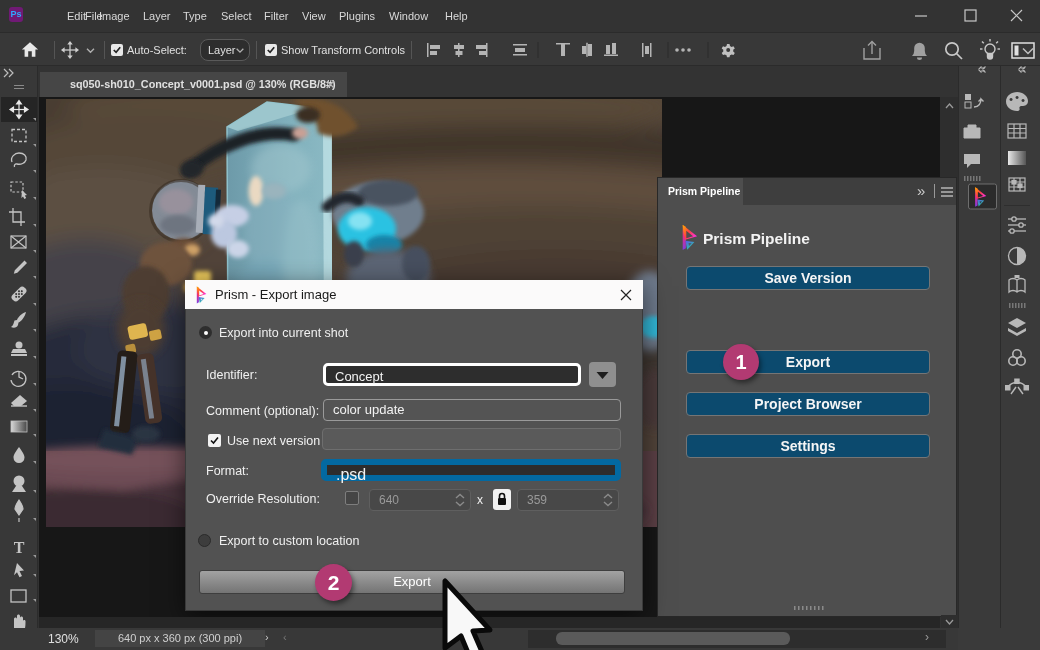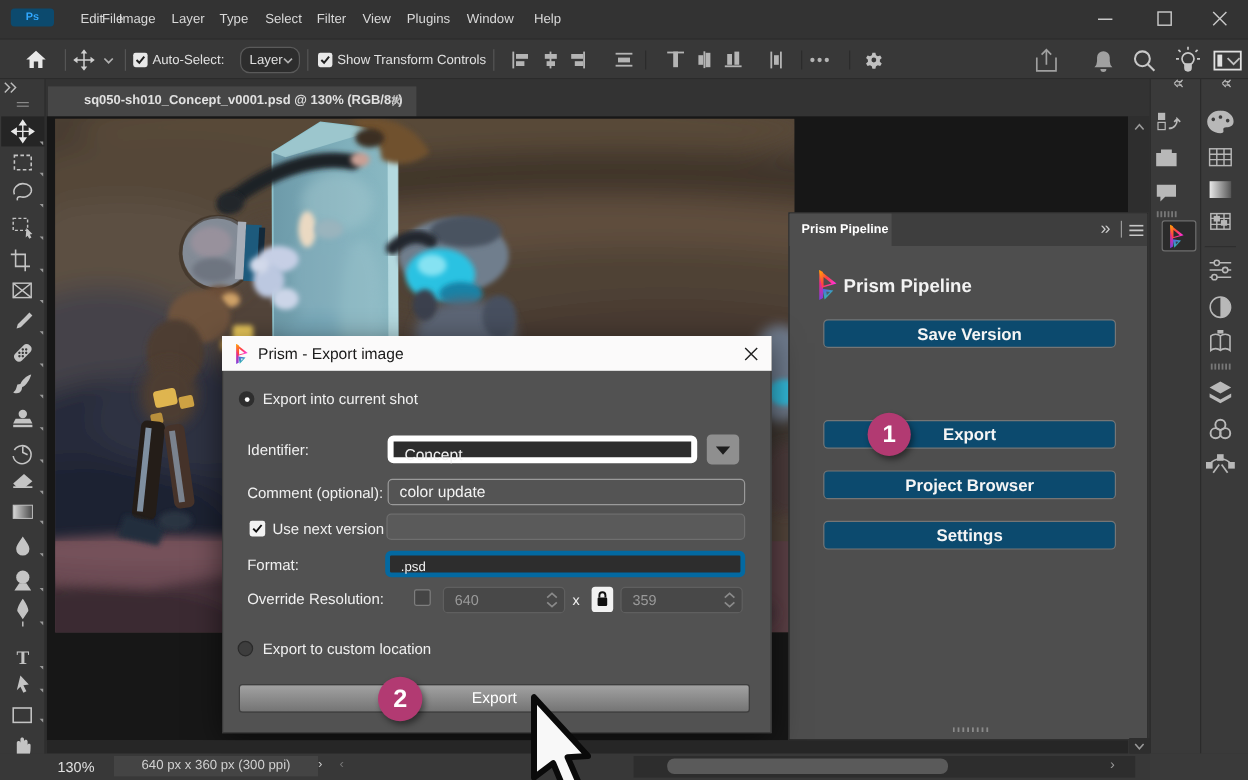--- a/index.html
+++ b/index.html
@@ -14,21 +14,21 @@
     text-align:center; line-height:22px; }
   .dlabel { position:absolute; font-size:12.5px; color:#f0f0f0; }
   .spin { position:absolute; height:22px; background:#484848; border:1px solid #5f5f5f;
     border-radius:4px; color:#9a9a9a; font-size:12px; line-height:20px; padding-left:9px; }
 </style>
 </head>
 <body>
 <div id="stage">
 
   <div class="abs" style="left:0;top:0;width:1040px;height:32px;background:#333333;"></div>
-  <div class="abs" style="left:9px;top:7px;width:36px;height:15px;background:#0c4a6e;border-radius:3px;color:#31a8ff;font-size:9px;font-weight:bold;text-align:center;line-height:15px;">Ps</div>
+  <div class="abs" style="left:9px;top:7px;width:14px;height:15px;background:#701a75;border-radius:3px;color:#31a8ff;font-size:9px;font-weight:bold;text-align:center;line-height:15px;">Ps</div>
   <div class="menuitem" style="left:37px;margin-left:48px;">File</div>
   <div class="menuitem" style="left:67px;">Edit</div>
   <div class="menuitem" style="left:99px;">Image</div>
   <div class="menuitem" style="left:143px;">Layer</div>
   <div class="menuitem" style="left:183px;">Type</div>
   <div class="menuitem" style="left:221px;">Select</div>
   <div class="menuitem" style="left:264px;">Filter</div>
   <div class="menuitem" style="left:302px;">View</div>
   <div class="menuitem" style="left:339px;">Plugins</div>
   <div class="menuitem" style="left:389px;">Window</div>
@@ -567,38 +567,38 @@
   <div class="abs" style="left:215px;top:287px;font-size:13px;color:#1a1a1a;">Prism - Export image</div>
   <svg class="abs" style="left:619px;top:288px;" width="14" height="14" viewBox="0 0 14 14">
     <path d="M2 2 L12 12 M12 2 L2 12" stroke="#222" stroke-width="1.2"></path>
   </svg>
 
   <div class="abs" style="left:199px;top:326px;width:13px;height:13px;border-radius:50%;background:#2e2e2e;"></div>
   <div class="abs" style="left:203.5px;top:330.5px;width:4px;height:4px;border-radius:50%;background:#fff;"></div>
   <div class="dlabel" style="left:219px;top:326px;">Export into current shot</div>
 
   <div class="dlabel" style="left:206px;top:368px;">Identifier:</div>
-  <div class="abs" style="left:323px;top:363px;width:258px;height:23px;background:#2d2d2d;border:5px solid #ffffff;border-radius:5px;color:#f2f2f2;font-size:13px;line-height:21px;padding-left:9px;">Concept</div>
+  <div class="abs" style="left:323px;top:363px;width:258px;height:23px;background:#2d2d2d;border:3px solid #ffffff;border-radius:5px;color:#f2f2f2;font-size:13px;line-height:21px;padding-left:9px;">Concept</div>
   <div class="abs" style="left:589px;top:362px;width:27px;height:25px;background:#8f8f8f;border-radius:4px;"></div>
   <svg class="abs" style="left:595px;top:371px;" width="15" height="9" viewBox="0 0 15 9">
     <path d="M1.5 1 L13.5 1 L7.5 8 Z" fill="#1d1d1d"></path>
   </svg>
 
   <div class="dlabel" style="left:206px;top:404px;">Comment (optional):</div>
   <div class="abs" style="left:323px;top:399px;width:298px;height:22px;background:#545454;border:1px solid #9a9a9a;border-radius:4px;color:#f2f2f2;font-size:13px;line-height:20px;padding-left:9px;">color update</div>
 
   <div class="abs" style="left:208px;top:434px;width:13px;height:13px;background:#f2f2f2;border-radius:2px;"></div>
   <svg class="abs" style="left:208px;top:434px;" width="13" height="13" viewBox="0 0 13 13">
     <path d="M3 6.5 L5.5 9 L10 3.5" stroke="#111" stroke-width="1.6" fill="none"></path>
   </svg>
   <div class="dlabel" style="left:227px;top:434px;">Use next version</div>
   <div class="abs" style="left:322px;top:428px;width:299px;height:22px;background:#5a5a5a;border:1px solid #6e6e6e;border-radius:4px;"></div>
 
   <div class="dlabel" style="left:206px;top:464px;">Format:</div>
-  <div class="abs" style="left:321px;top:459px;width:300px;height:22px;background:#2d2d2d;border:4px solid #0369a1;border-radius:5px;color:#f2f2f2;font-size:11px;line-height:20px;padding-left:9px;">.psd</div>
+  <div class="abs" style="left:321px;top:459px;width:300px;height:22px;background:#2d2d2d;border:6px solid #0369a1;border-radius:5px;color:#f2f2f2;font-size:16px;line-height:20px;padding-left:9px;">.psd</div>
 
   <div class="dlabel" style="left:206px;top:492px;">Override Resolution:</div>
   <div class="abs" style="left:345px;top:491px;width:14px;height:14px;background:#454545;border:1px solid #7e7e7e;border-radius:2px;"></div>
   <div class="spin" style="left:369px;top:489px;width:102px;">640</div>
   <svg class="abs" style="left:454px;top:493px;" width="12" height="14" viewBox="0 0 12 14">
     <path d="M2 5 L6 1.5 L10 5" stroke="#8a8a8a" stroke-width="1.4" fill="none"></path>
     <path d="M2 9 L6 12.5 L10 9" stroke="#8a8a8a" stroke-width="1.4" fill="none"></path>
   </svg>
   <div class="abs" style="left:477px;top:493px;font-size:12px;color:#f0f0f0;">x</div>
   <div class="abs" style="left:493px;top:489px;width:18px;height:21px;background:#f2f2f2;border-radius:3px;"></div>

